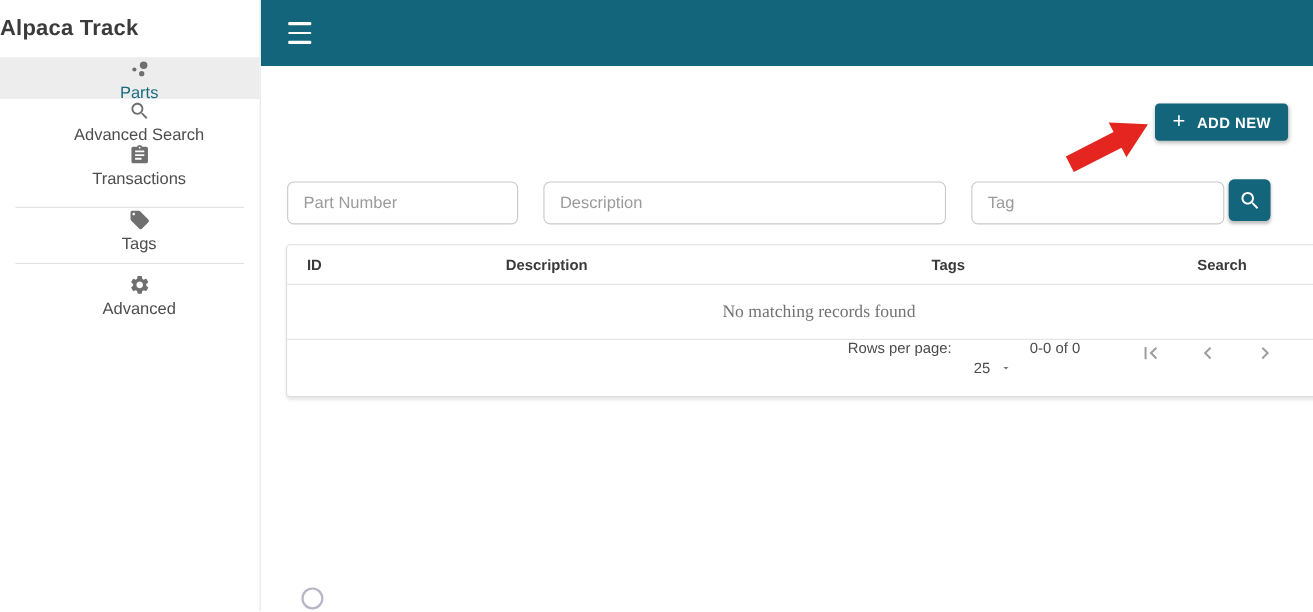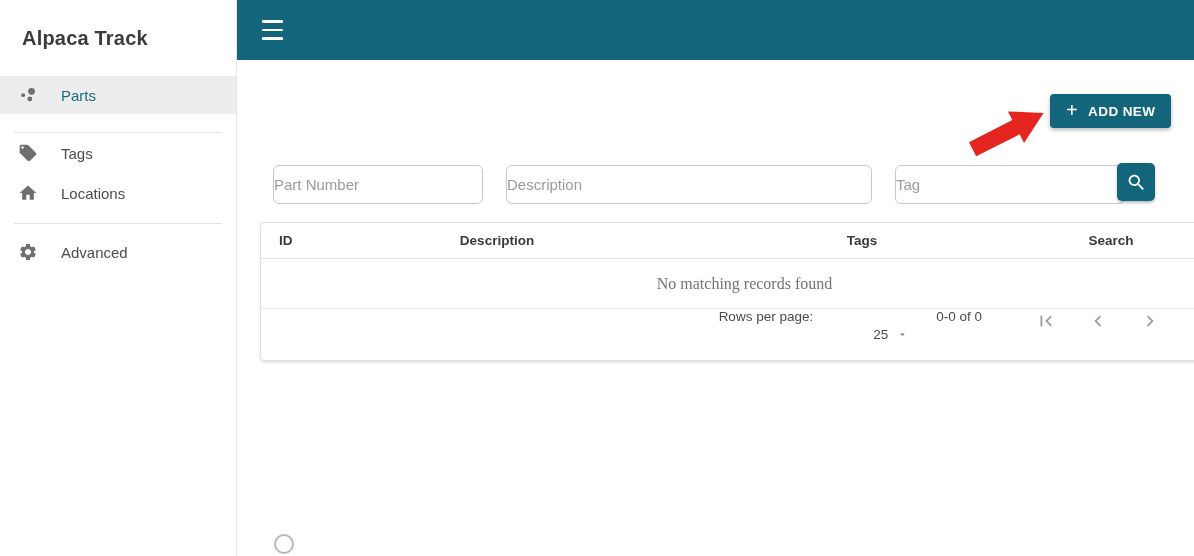--- a/index.html
+++ b/index.html
@@ -10,26 +10,26 @@
     position:relative;
     overflow:hidden;
     color:#4d4d4d;
   }
   
   .sidebar {
     position:absolute; left:0; top:0; width:237px; height:556px;
     background:#fff; border-right:1px solid #e6e6e6; z-index:5;
   }
   .app-title {
-    height:76px; display:flex; align-items:center; padding-left:22px;
+    height:52px; display:flex; align-items:center; 
     font-size:20px; font-weight:700; color:#3b3b3b; letter-spacing:.2px;text-align:center;
   }
   .nav-item {
     height:40px; display:flex; align-items:center; padding-left:17px;
-    gap:22px; font-size:15px; color:#4d4d4d; cursor:pointer;
+    gap:2px; font-size:15px; color:#4d4d4d; cursor:pointer;flex-direction:column;
   }
   .nav-item.active { background:#ededed; height:38px; }
   .nav-item.active .nav-label { color:#1a6b7f; }
   .nav-icon { width:22px; height:22px; display:flex; align-items:center; justify-content:center; flex:none; }
   .nav-icon svg { width:20px; height:20px; fill:#6f6f6f; }
   .sidebar-divider { border-top:1px solid #e2e2e2; margin:18px 14px 0 14px; }
   .sidebar-divider.second { margin-top:10px; margin-bottom:8px; }
   
   .topbar {
     position:absolute; left:237px; top:0; width:957px; height:60px;
@@ -49,22 +49,22 @@
     font-family:"Liberation Sans", sans-serif;
     font-size:13.5px; font-weight:700; letter-spacing:.4px; cursor:pointer;
     box-shadow:0 2px 4px rgba(0,0,0,.28);
   }
   .add-new-btn .plus { font-size:20px; font-weight:400; line-height:1; position:relative; top:-1px; }
   .annotation-arrow { position:absolute; left:960px; top:105px; width:96px; height:62px; }
   
   .filter-input {
     position:absolute; top:165px; height:39px;
     border:1px solid #c9c9c9; border-radius:6px; background:#fff;
-    padding:0 0; font-family:"Liberation Sans", sans-serif;
-    font-size:15px; color:#333; outline:none;margin-left:12px;
+    padding:0 14px; font-family:"Liberation Sans", sans-serif;
+    font-size:15px; color:#333; outline:none;
   }
   .filter-input::placeholder { color:#9b9b9b; opacity:1; }
   .input-part   { left:261px; width:210px; }
   .input-desc   { left:494px; width:366px; }
   .input-tag    { left:883px; width:230px; }
   .search-btn {
     position:absolute; left:1117px; top:163px; width:38px; height:38px;
     background:#12657a; border:none; border-radius:5px; cursor:pointer;
     display:flex; align-items:center; justify-content:center;
     box-shadow:0 2px 3px rgba(0,0,0,.25);
@@ -88,23 +88,23 @@
   .empty-row {
     height:50px; border-bottom:1px solid #e3e3e3;
     display:flex; align-items:center; justify-content:center;
     font-size:16px; color:#737373;font-family:Liberation Serif, serif;
   }
   .pagination {
     height:51px; display:flex; justify-content:flex-end;
     padding-right:14px; font-size:13.5px; color:#4b4b4b;
   }
   .rpp-label { margin-right:20px; }
-  .rpp-select { display:inline-flex; align-items:center; gap:9px; cursor:pointer;margin-left:40px; }
+  .rpp-select { display:inline-flex; align-items:center; gap:9px; cursor:pointer; }
   .rpp-select svg { width:11px; height:11px; fill:#757575; }
-  .range-label { margin-left:28px; margin-right:24px; }
+  .range-label { margin-left:16px; margin-right:24px; }
   .page-btn {
     width:24px; height:24px; margin-left:28px; border:none; background:none;
     display:flex; align-items:center; justify-content:center; cursor:pointer; padding:0;
   }
   .page-btn svg { width:22px; height:22px; fill:#9e9e9e; }
   
   .loading-circle {
     position:absolute; left:274px; top:534px; width:20px; height:20px;
     border:2px solid #b6b6c6; border-radius:50%; background:transparent;
   }
@@ -119,41 +119,49 @@
     <span class="nav-icon">
       <svg viewBox="0 0 24 24">
           <circle cx="6.2" cy="12.2" r="2.3"></circle>
           <circle cx="16.3" cy="7.6" r="4.1"></circle>
           <circle cx="14.2" cy="16.8" r="2.9"></circle>
         </svg>
     </span>
     <span class="nav-label">Parts</span>
   </div>
 
-
+  <div class="nav-item">
+    <span class="nav-icon">
+      <svg viewBox="0 0 24 24">
+          <path d="M15.5 14h-.79l-.28-.27C15.41 12.59 16 11.11 16 9.5 16 5.91 13.09 3 9.5 3S3 5.91 3 9.5 5.91 16 9.5 16c1.61 0 3.09-.59 4.23-1.57l.27.28v.79l5 4.99L20.49 19l-4.99-5zm-6 0C7.01 14 5 11.99 5 9.5S7.01 5 9.5 5 14 7.01 14 9.5 11.99 14 9.5 14z"></path>
+        </svg>
+    </span>
+    <span class="nav-label">Advanced Search</span>
+  </div>
+
+  <div class="nav-item">
+    <span class="nav-icon">
+      <svg viewBox="0 0 24 24">
+          <path d="M19 3h-4.18C14.4 1.84 13.3 1 12 1c-1.3 0-2.4.84-2.82 2H5c-1.1 0-2 .9-2 2v14c0 1.1.9 2 2 2h14c1.1 0 2-.9 2-2V5c0-1.1-.9-2-2-2zm-7 0c.55 0 1 .45 1 1s-.45 1-1 1-1-.45-1-1 .45-1 1-1zm2 14H7v-2h7v2zm3-4H7v-2h10v2zm0-4H7V7h10v2z"></path>
+        </svg>
+    </span>
+    <span class="nav-label">Transactions</span>
+  </div>
 
   <div class="sidebar-divider"></div>
 
   <div class="nav-item">
     <span class="nav-icon">
       <svg viewBox="0 0 24 24">
           <path d="M21.41 11.58l-9-9C12.05 2.22 11.55 2 11 2H4c-1.1 0-2 .9-2 2v7c0 .55.22 1.05.59 1.42l9 9c.36.36.86.58 1.41.58.55 0 1.05-.22 1.41-.59l7-7c.37-.36.59-.86.59-1.41 0-.55-.23-1.06-.59-1.42zM5.5 7C4.67 7 4 6.33 4 5.5S4.67 4 5.5 4 7 4.67 7 5.5 6.33 7 5.5 7z"></path>
         </svg>
     </span>
     <span class="nav-label">Tags</span>
   </div>
 
-  <div class="nav-item">
-    <span class="nav-icon">
-      <svg viewBox="0 0 24 24">
-          <path d="M10 20v-6h4v6h5v-8h3L12 3 2 12h3v8z"></path>
-        </svg>
-    </span>
-    <span class="nav-label">Locations</span>
-  </div>
 
   <div class="sidebar-divider second"></div>
 
   <div class="nav-item">
     <span class="nav-icon">
       <svg viewBox="0 0 24 24">
           <path d="M19.14 12.94c.04-.3.06-.61.06-.94 0-.32-.02-.64-.07-.94l2.03-1.58c.18-.14.23-.41.12-.61l-1.92-3.32c-.12-.22-.37-.29-.59-.22l-2.39.96c-.5-.38-1.03-.7-1.62-.94l-.36-2.54c-.04-.24-.24-.41-.48-.41h-3.84c-.24 0-.43.17-.47.41l-.36 2.54c-.59.24-1.13.57-1.62.94l-2.39-.96c-.22-.08-.47 0-.59.22L2.74 8.87c-.12.21-.08.47.12.61l2.03 1.58c-.05.3-.09.63-.09.94s.02.64.07.94l-2.03 1.58c-.18.14-.23.41-.12.61l1.92 3.32c.12.22.37.29.59.22l2.39-.96c.5.38 1.03.7 1.62.94l.36 2.54c.05.24.24.41.48.41h3.84c.24 0 .44-.17.47-.41l.36-2.54c.59-.24 1.13-.56 1.62-.94l2.39.96c.22.08.47 0 .59-.22l1.92-3.32c.12-.22.07-.47-.12-.61l-2.01-1.58zM12 15.6c-1.98 0-3.6-1.62-3.6-3.6s1.62-3.6 3.6-3.6 3.6 1.62 3.6 3.6-1.62 3.6-3.6 3.6z"></path>
         </svg>
     </span>
     <span class="nav-label">Advanced</span>

